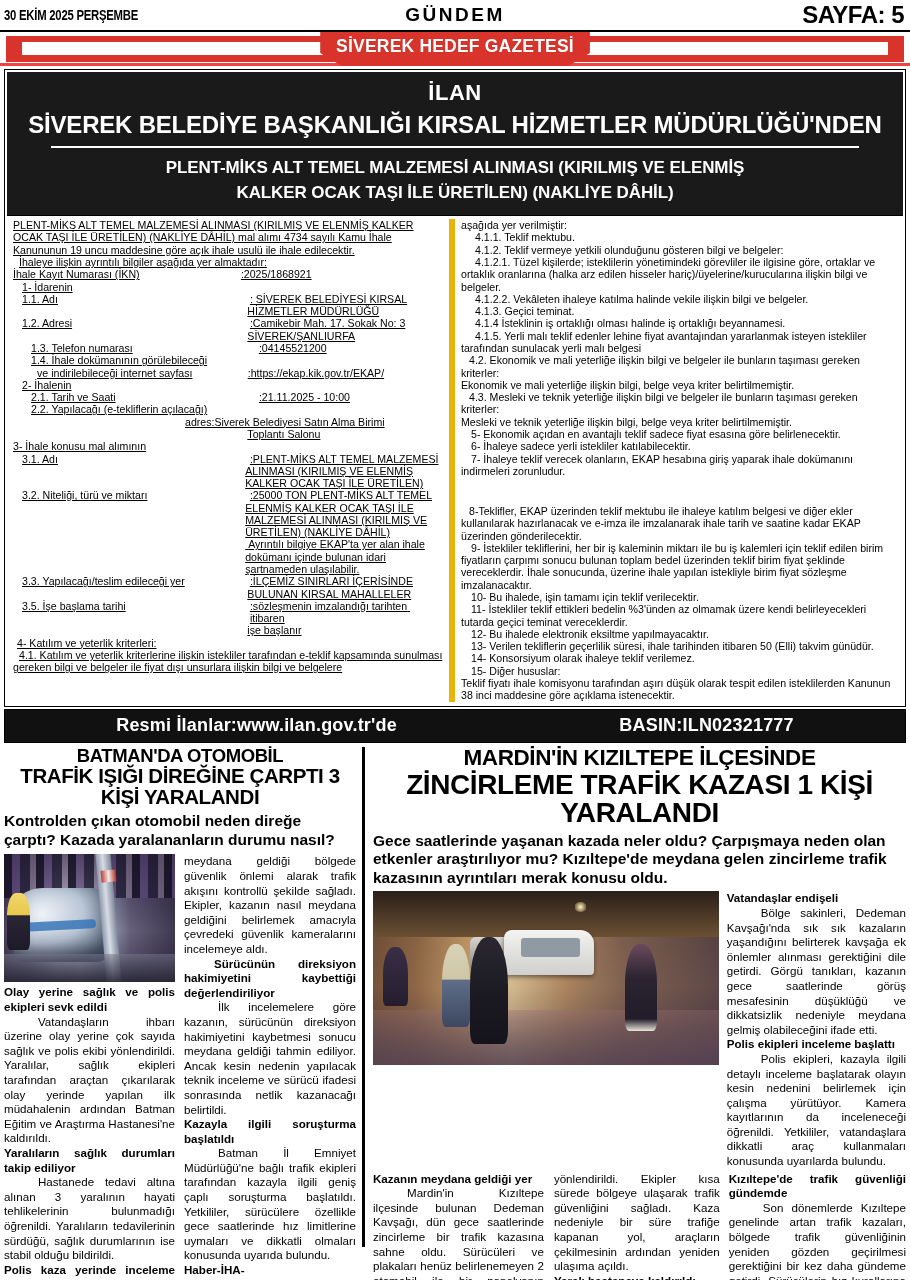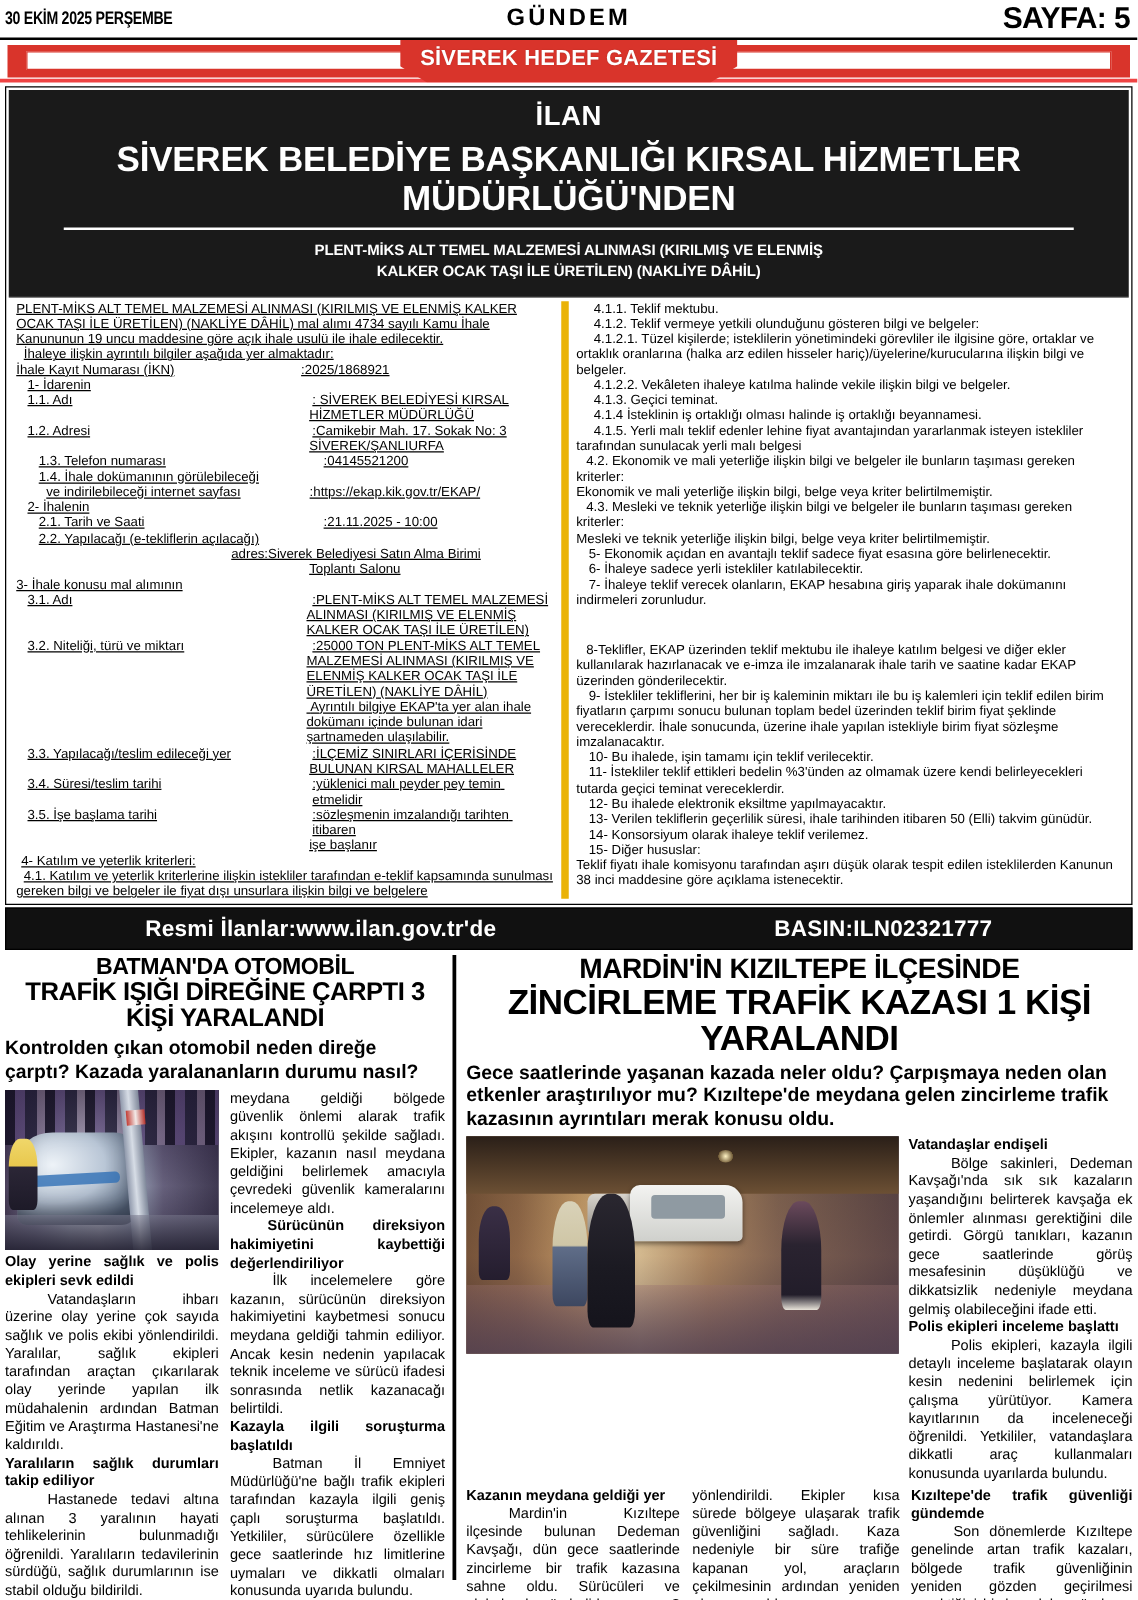--- a/index.html
+++ b/index.html
@@ -51,23 +51,23 @@
     clip-path:polygon(0 0,100% 0,100% 62%,92% 100%,8% 100%,0 62%);
     text-shadow:0 0 1px rgba(0,0,0,.25);
   }
 
   
   .ilan{
     margin:3px 4px 0 4px;border:1px solid #000;padding:2px;box-sizing:border-box;
   }
   .ilan-head{background:#1a1a1a;color:#fff;padding:6px 10px 10px 10px;text-align:center;}
   .ilan-head .l1{font-size:22px;font-weight:bold;letter-spacing:0.5px;margin:2px 0 6px;}
-  .ilan-head .l2{font-size:28px;font-weight:bold;letter-spacing:-0.2px;line-height:1.12;}
+  .ilan-head .l2{font-size:24px;font-weight:bold;letter-spacing:-0.2px;line-height:1.12;}
   .ilan-head .rule{border-top:2px solid #fff;margin:7px 34px 8px 34px;}
-  .ilan-head .l3{font-size:12px;font-weight:bold;line-height:1.45;letter-spacing:-0.1px;}
+  .ilan-head .l3{font-size:17px;font-weight:bold;line-height:1.45;letter-spacing:-0.1px;}
 
   .ilan-body{
     border-top:1px solid #000;display:flex;gap:0;padding:3px 0 2px 0;
   }
   .ilan-col{
     width:50%;box-sizing:border-box;font-size:10.6px;line-height:1.16;
     padding:0 6px;
   }
   .ilan-col.left{border-right:6px solid #eab308;text-decoration:underline;}
   .ilan-col p{margin:0;}
@@ -273,45 +273,42 @@
         <div class="kv">
           <div class="k ind1">3.1. Adı</div>
           <div class="v">:PLENT-MİKS ALT TEMEL MALZEMESİ</div>
         </div>
         <p class="vshift" style="padding-left:54%;">ALINMASI (KIRILMIŞ VE ELENMİŞ</p>
         <p class="vshift" style="padding-left:54%;">KALKER OCAK TAŞI İLE ÜRETİLEN)</p>
         <div class="kv">
           <div class="k ind1">3.2. Niteliği, türü ve miktarı</div>
           <div class="v">:25000 TON PLENT-MİKS ALT TEMEL</div>
         </div>
+        <p class="vshift" style="padding-left:54%;">ELENMİŞ KALKER OCAK TAŞI İLE</p>
         <p class="vshift" style="padding-left:54%;">MALZEMESİ ALINMASI (KIRILMIŞ VE</p>
-        <p class="vshift" style="padding-left:54%;">ELENMİŞ KALKER OCAK TAŞI İLE</p>
         <p class="vshift" style="padding-left:54%;">ÜRETİLEN) (NAKLİYE DÂHİL)</p>
         <p class="vshift" style="padding-left:54%;"> Ayrıntılı bilgiye EKAP'ta yer alan ihale</p>
         <p class="vshift" style="padding-left:54%;">dokümanı içinde bulunan idari</p>
         <p class="vshift" style="padding-left:54%;">şartnameden ulaşılabilir.</p>
         <div class="kv">
           <div class="k ind1">3.3. Yapılacağı/teslim edileceği yer</div>
           <div class="v">:İLÇEMİZ SINIRLARI İÇERİSİNDE</div>
         </div>
         <p class="vshift" style="padding-left:54.5%;">BULUNAN KIRSAL MAHALLELER</p>
         <div class="kv">
-          <div class="k ind1">3.4. Süresi/teslim tarihi</div>
-          <div class="v">:yüklenici malı peyder pey temin etmelidir</div>
-        </div>
-        <div class="kv">
           <div class="k ind1">3.5. İşe başlama tarihi</div>
           <div class="v">:sözleşmenin imzalandığı tarihten itibaren</div>
         </div>
         <p class="vshift" style="padding-left:54.5%;">işe başlanır</p>
         <p style="text-indent:4px;">4- Katılım ve yeterlik kriterleri:</p>
         <p style="text-indent:6px;">4.1. Katılım ve yeterlik kriterlerine ilişkin istekliler tarafından e-teklif kapsamında sunulması gereken bilgi ve belgeler ile fiyat dışı unsurlara ilişkin bilgi ve belgelere</p>
       </div>
 
       <div class="ilan-col">
+        <p>aşağıda yer verilmiştir:</p>
         <p style="text-indent:14px;">4.1.1. Teklif mektubu.</p>
         <p style="text-indent:14px;">4.1.2. Teklif vermeye yetkili olunduğunu gösteren bilgi ve belgeler:</p>
         <p style="text-indent:14px;">4.1.2.1. Tüzel kişilerde; isteklilerin yönetimindeki görevliler ile ilgisine göre, ortaklar ve ortaklık oranlarına (halka arz edilen hisseler hariç)/üyelerine/kurucularına ilişkin bilgi ve belgeler.</p>
         <p style="text-indent:14px;">4.1.2.2. Vekâleten ihaleye katılma halinde vekile ilişkin bilgi ve belgeler.</p>
         <p style="text-indent:14px;">4.1.3. Geçici teminat.</p>
         <p style="text-indent:14px;">4.1.4 İsteklinin iş ortaklığı olması halinde iş ortaklığı beyannamesi.</p>
         <p style="text-indent:14px;">4.1.5. Yerli malı teklif edenler lehine fiyat avantajından yararlanmak isteyen istekliler tarafından sunulacak yerli malı belgesi</p>
         <p style="text-indent:8px;">4.2. Ekonomik ve mali yeterliğe ilişkin bilgi ve belgeler ile bunların taşıması gereken kriterler:</p>
         <p>Ekonomik ve mali yeterliğe ilişkin bilgi, belge veya kriter belirtilmemiştir.</p>
         <p style="text-indent:8px;">4.3. Mesleki ve teknik yeterliğe ilişkin bilgi ve belgeler ile bunların taşıması gereken kriterler:</p>

